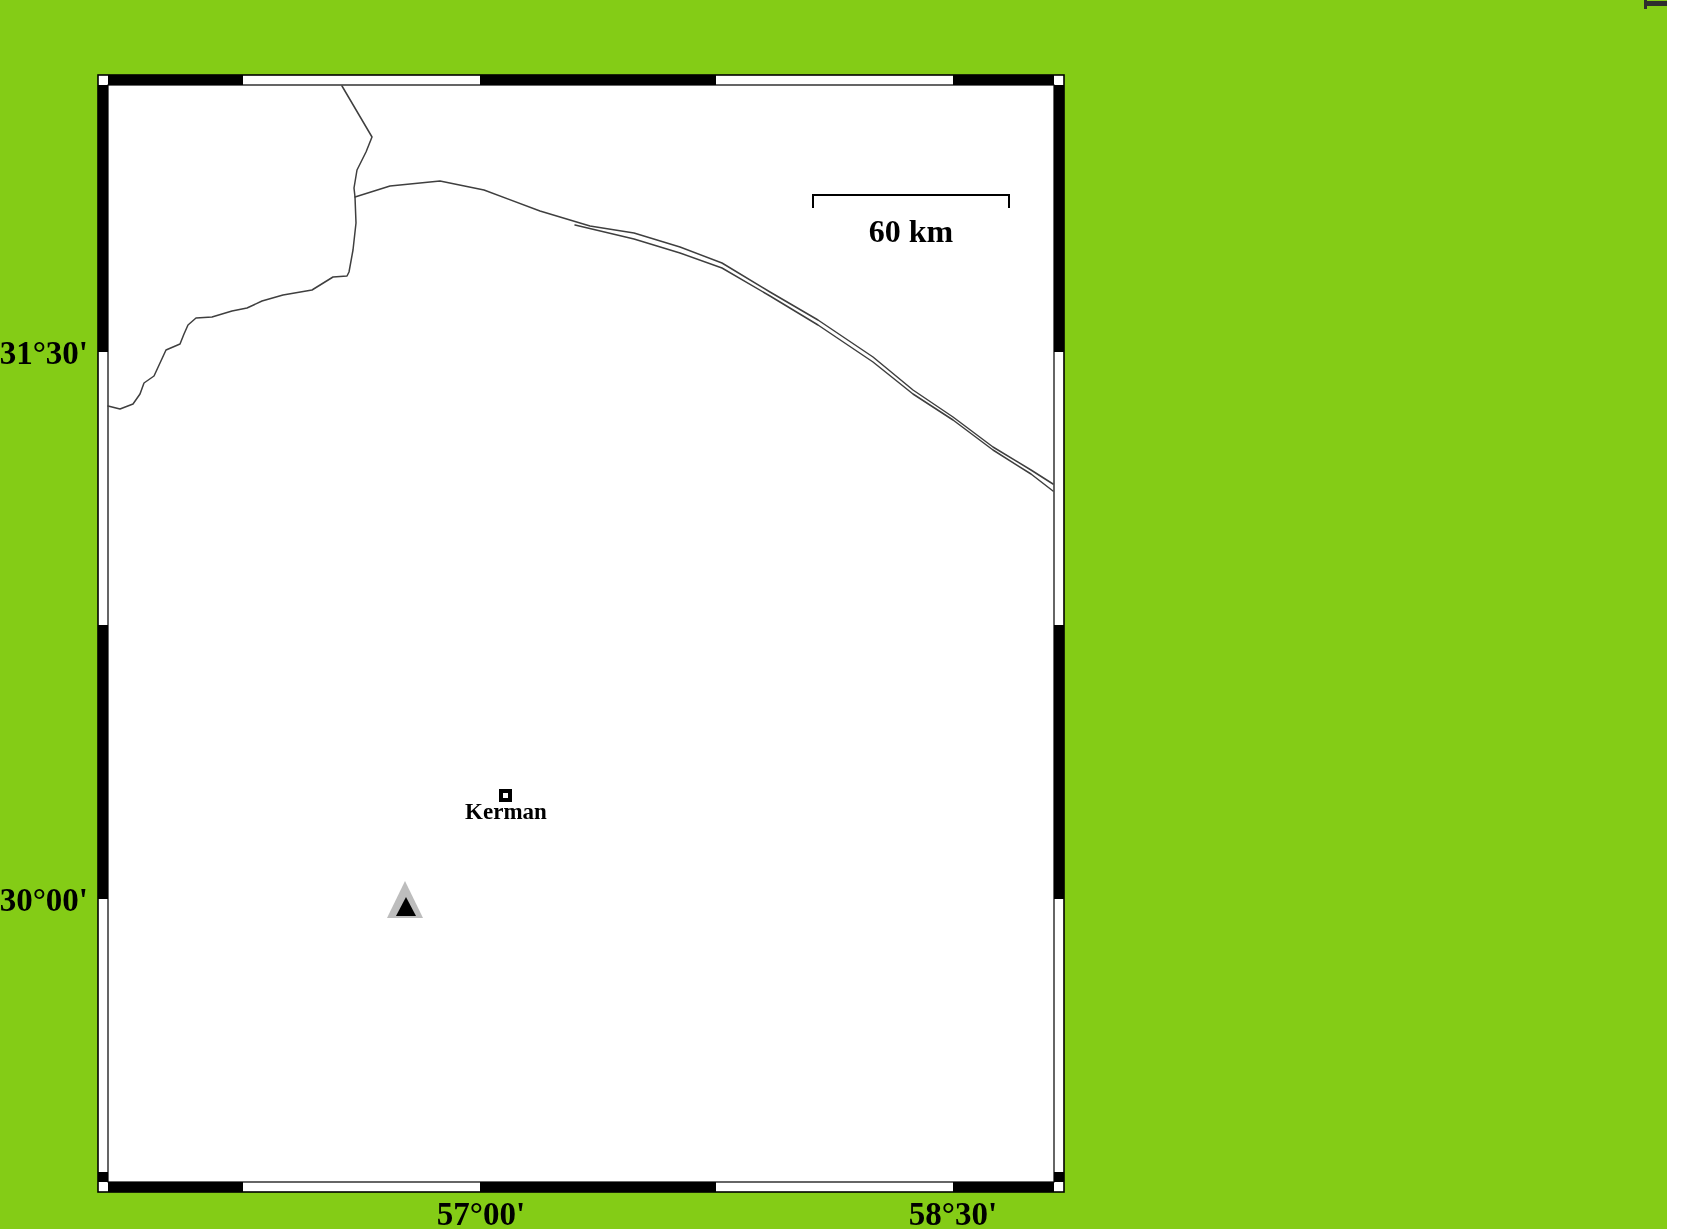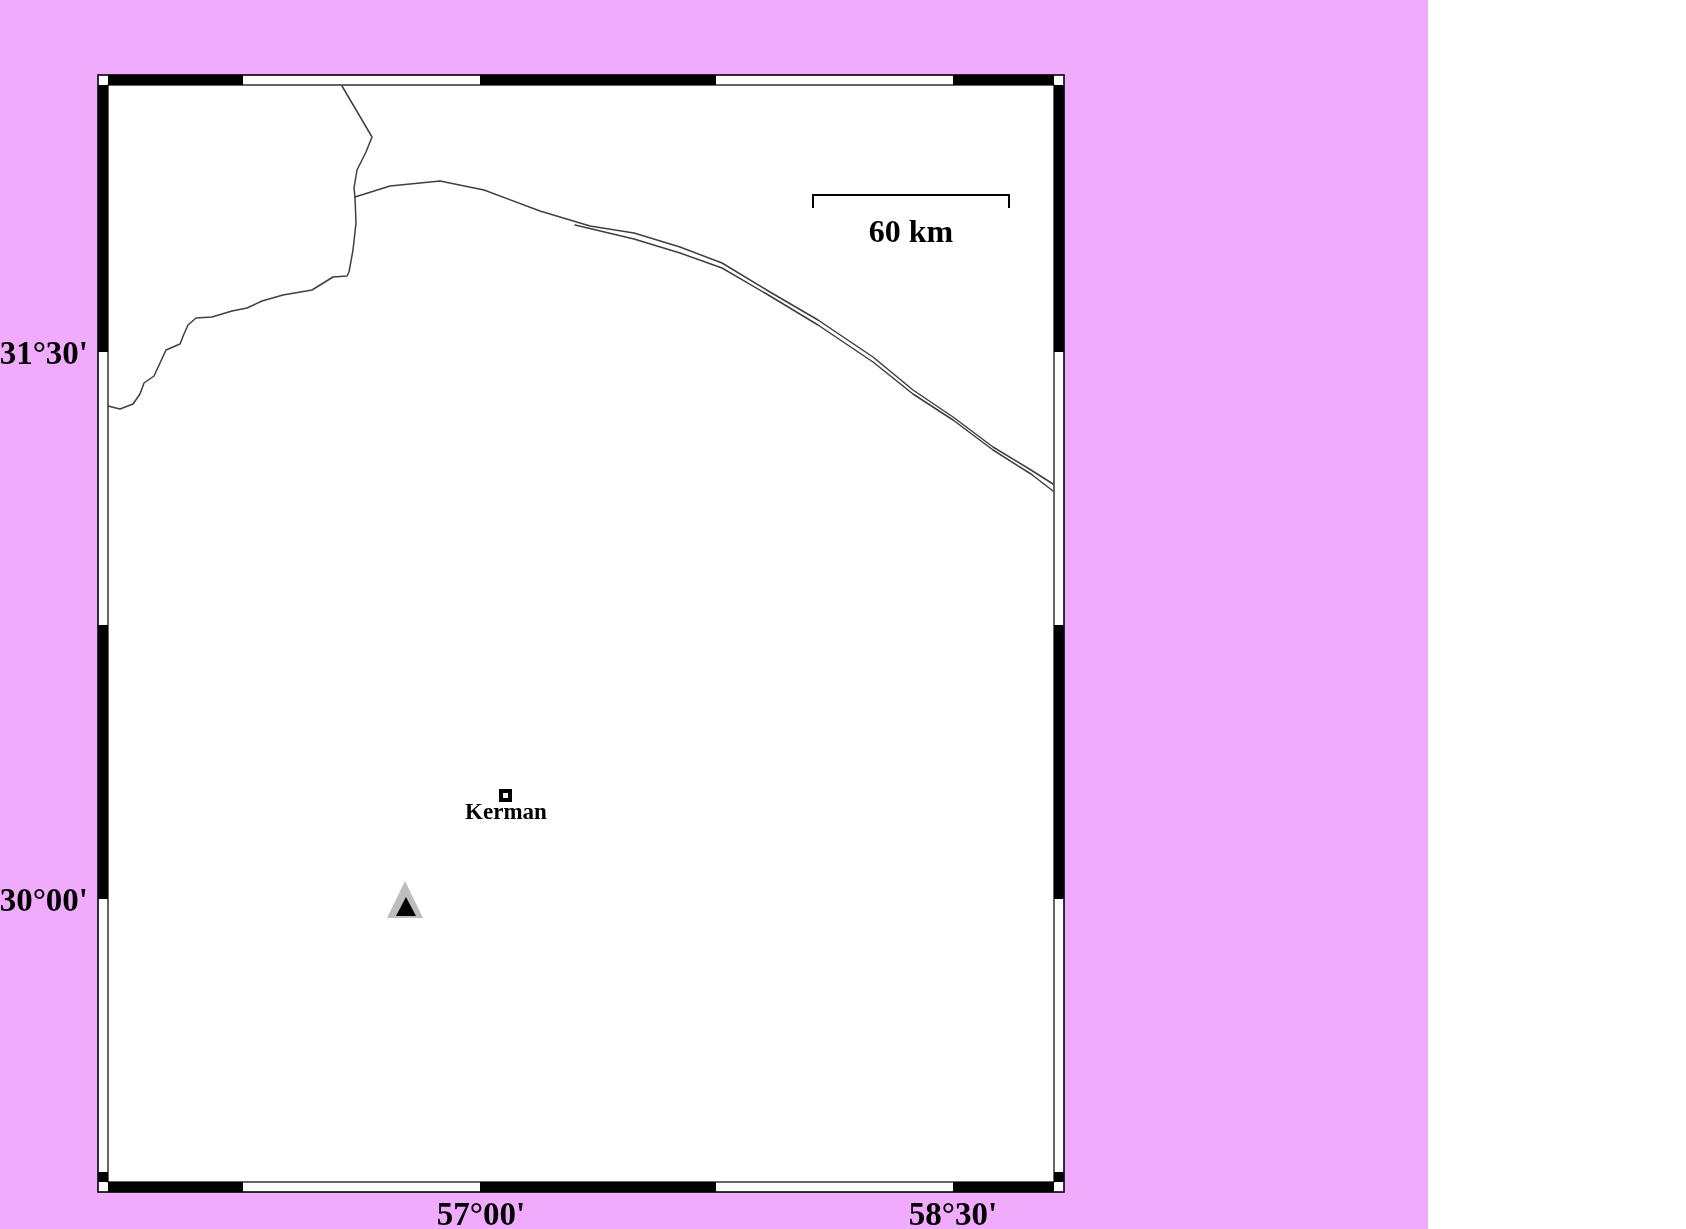--- a/index.html
+++ b/index.html
@@ -3,24 +3,25 @@
 <meta charset="utf-8">
 <style>
   html, body {
     margin: 0;
     padding: 0;
     background: #ffffff;
     font-family: "Liberation Serif", "DejaVu Serif", serif;
   }
   .canvas {
     position: relative;
-    width: 1428px;
+    width: 1621px;
     height: 1229px;
-    background: #f0abfc;
+    background: #84cc16;
     overflow: hidden;
+    padding-left: 46px;
   }
   .canvas svg {
     position: absolute;
     left: 0;
     top: 0;
   }
   text.coord-label {
     font-family: "Liberation Serif", "DejaVu Serif", serif;
     font-weight: bold;
     font-size: 33px;

